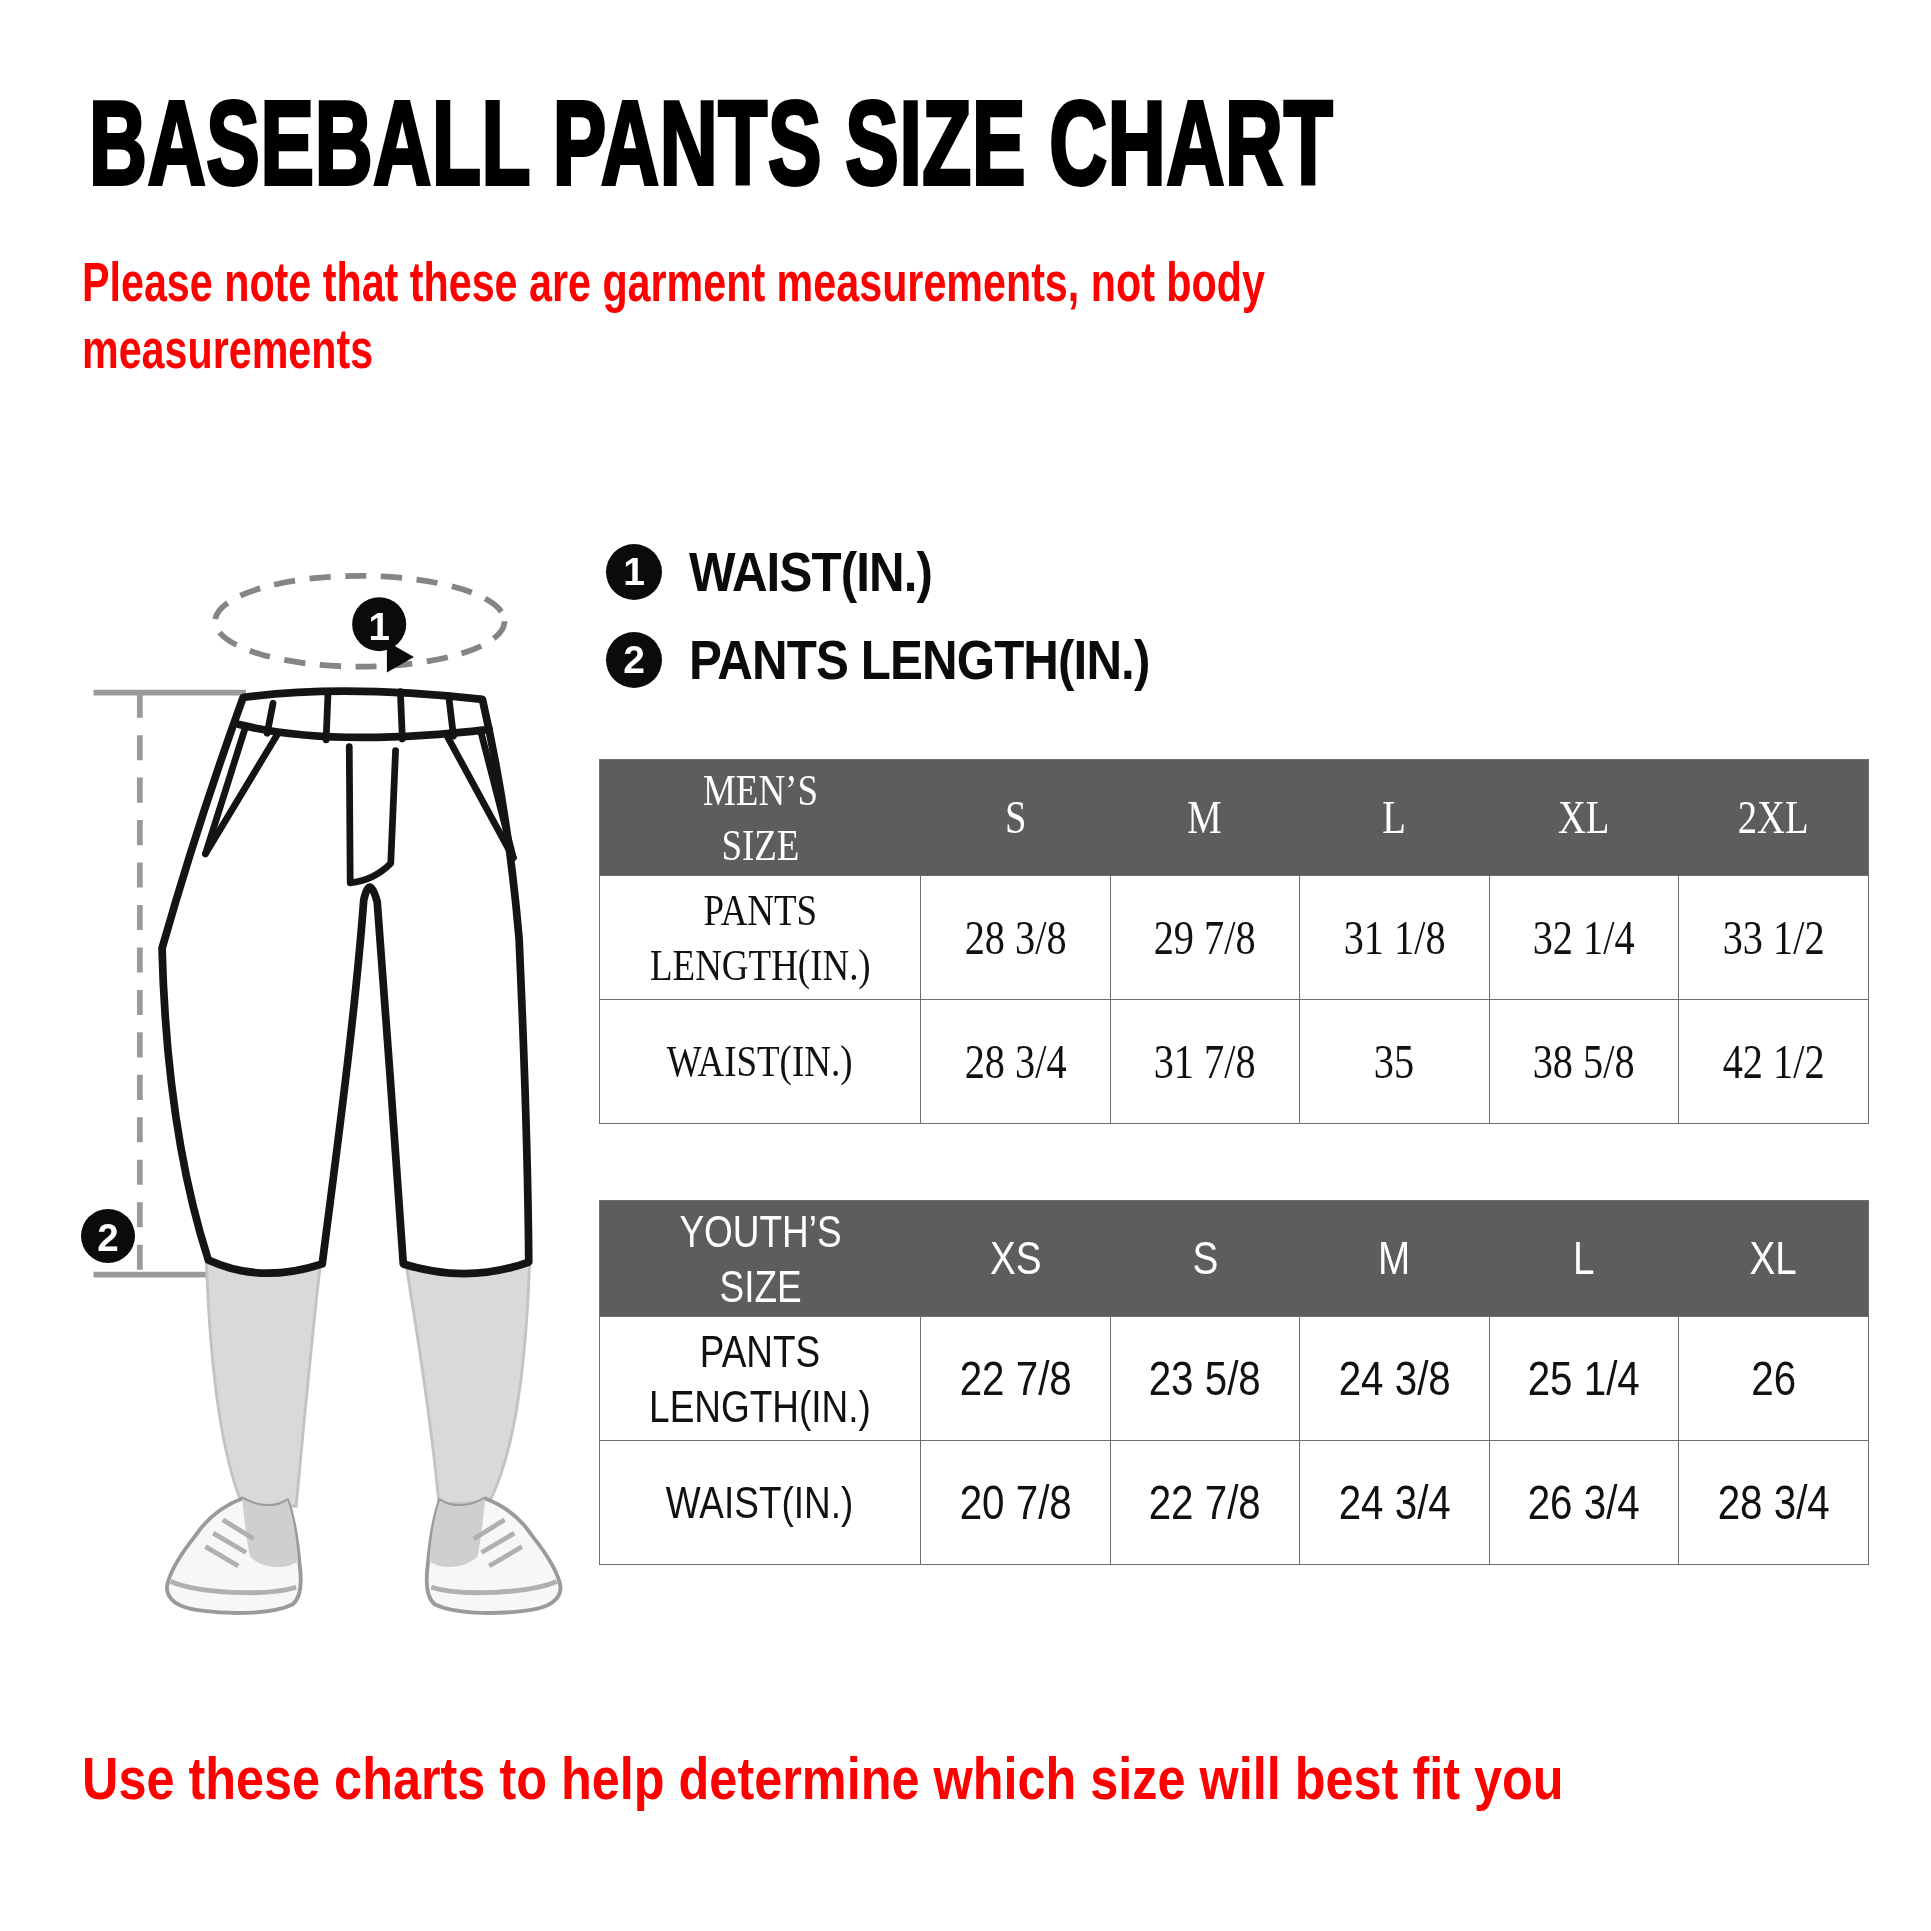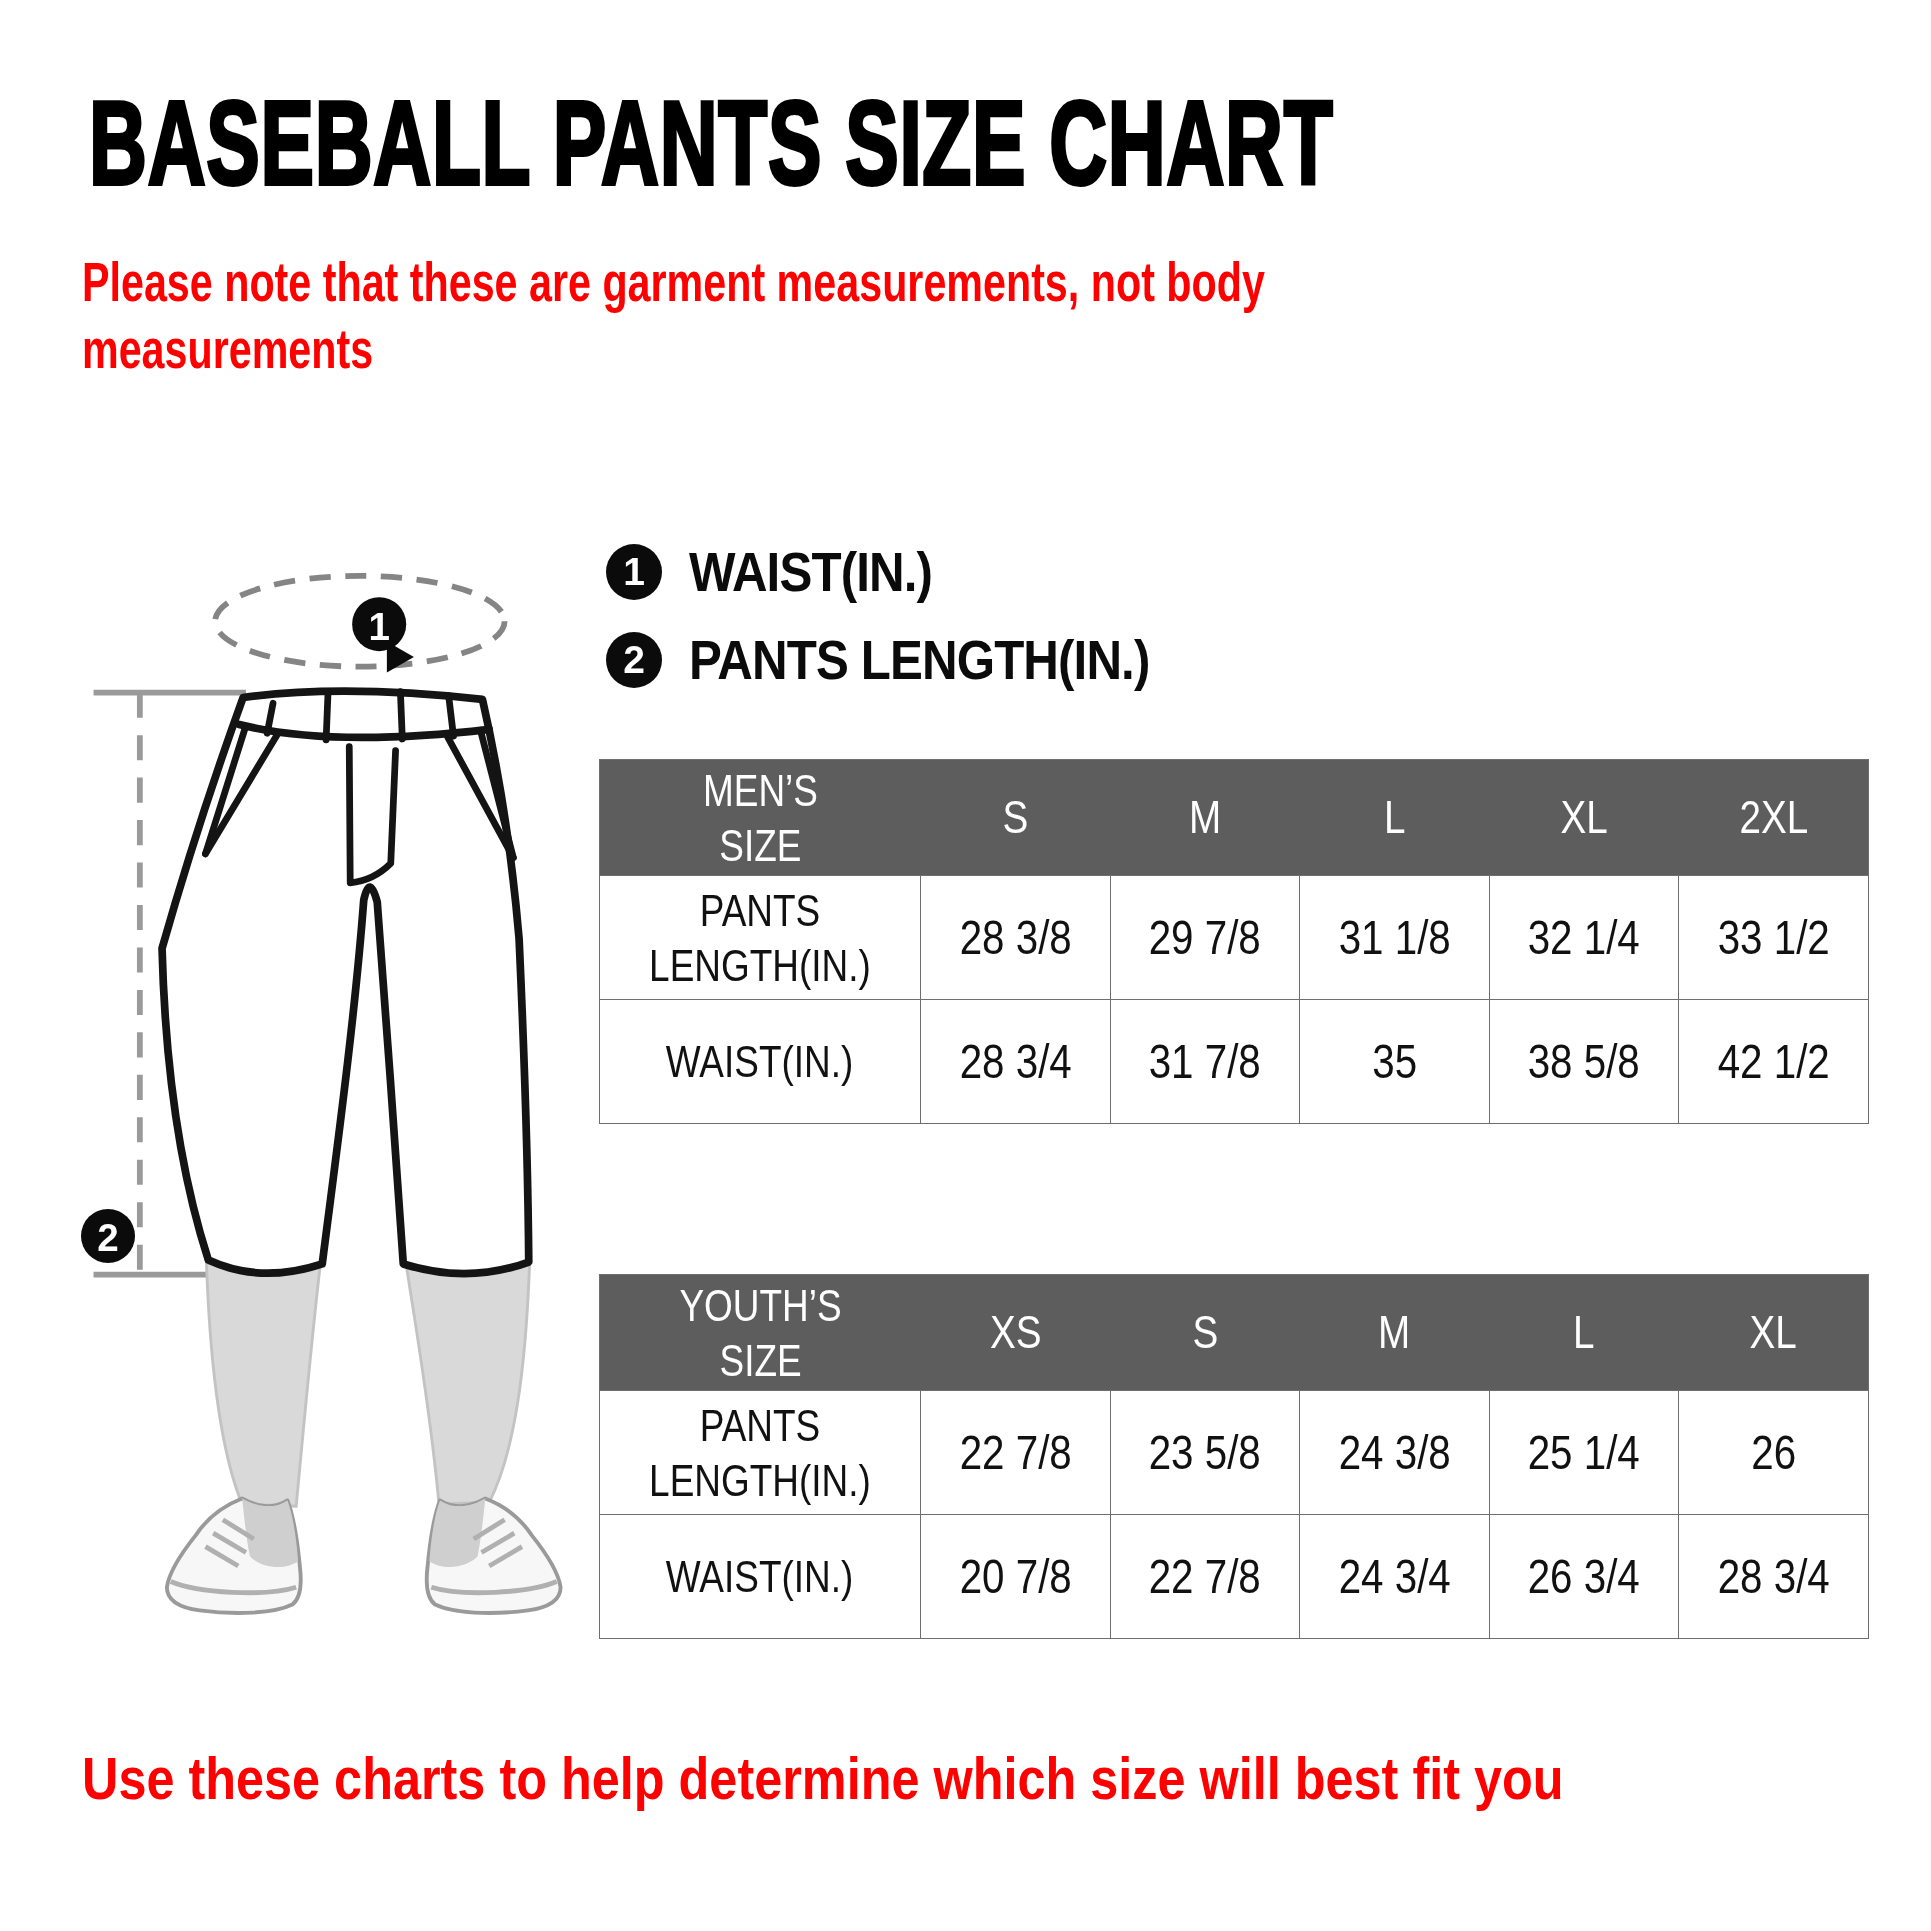--- a/index.html
+++ b/index.html
@@ -45,22 +45,22 @@
 
   
   .diagram { position:absolute; left:53px; top:533px; }
 
   
   table.size-table {
     position:absolute; left:599px; width:1270px;
     border-collapse:collapse; table-layout:fixed;
     border:1.9px solid #6e6e6e;
   }
-  #mens-table  { top:759px; }
-  #youth-table { top:1274px; }
+  #mens-table  { top:759px;font-family:Liberation Serif, serif; }
+  #youth-table { top:1200px; }
   .size-table th {
     background:#5d5d5d; color:#fff; font-weight:normal;
     height:116px; border:0; text-align:center; vertical-align:middle;
   }
   .size-table td {
     border:1.9px solid #6e6e6e; background:#fff; color:#111;
     height:124px; text-align:center; vertical-align:middle;
   }
   .cx { display:inline-block; transform:scaleX(.84); white-space:pre-line; line-height:1.25; }
   .th-name  .cx { font-size:44px; }

